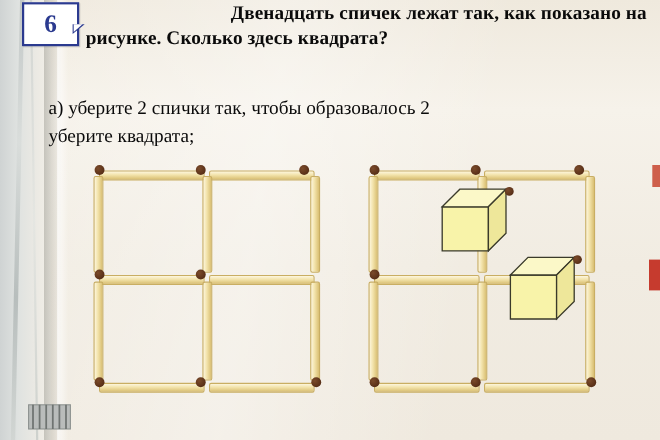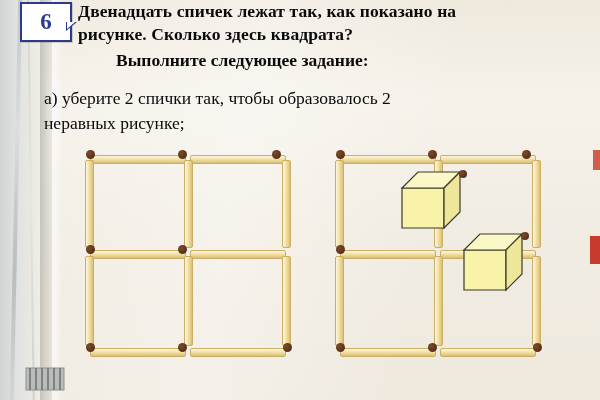--- a/index.html
+++ b/index.html
@@ -56,21 +56,21 @@
     position:absolute; left:67px; top:22px; width:0; height:0;
     border-top:7px solid #ffffff; border-right:8px solid transparent;
   }
 
   
   .text-wrap{ position:absolute; left:78px; top:0px; width:510px; }
   .line1, .line2 {
     font-weight:bold; font-size:17.5px; color:#0a0a0a; line-height:23px;
     letter-spacing:.1px;
   }
-  .line1 { white-space:nowrap; }
+  .line1 { white-space:nowrap;text-align:right; }
   .line3 {
     font-weight:bold; font-size:17.5px; color:#0a0a0a; line-height:23px;
     margin-top:3px; padding-left:38px;
   }
   .task {
     position:absolute; left:44px; top:86px; width:540px;
     font-size:17.5px; color:#0a0a0a; line-height:25px;
   }
 
   
@@ -131,26 +131,25 @@
 
 <div class="badge">
   <span>6</span>
 </div>
 <div class="badge-tail"></div>
 <div class="badge-tail2"></div>
 
 <div class="text-wrap">
   <div class="line1">Двенадцать спичек лежат так, как показано на</div>
   <div class="line2">рисунке. Сколько здесь квадрата?</div>
-  <div class="line3">Выполните следующее задание:</div>
 </div>
 
 <div class="task">
   <div>а) уберите 2 спички так, чтобы образовалось 2</div>
-  <div>неравных рисунке;</div>
+  <div>уберите квадрата;</div>
 </div>
 
 <div class="figs">
 
   <div>
 
     <div class="match m-h" style="left:90px; top:155px; width:96px;">
         <div class="stick-h"></div>
       </div>
     <div class="match m-h" style="left:190px; top:155px; width:96px;">

